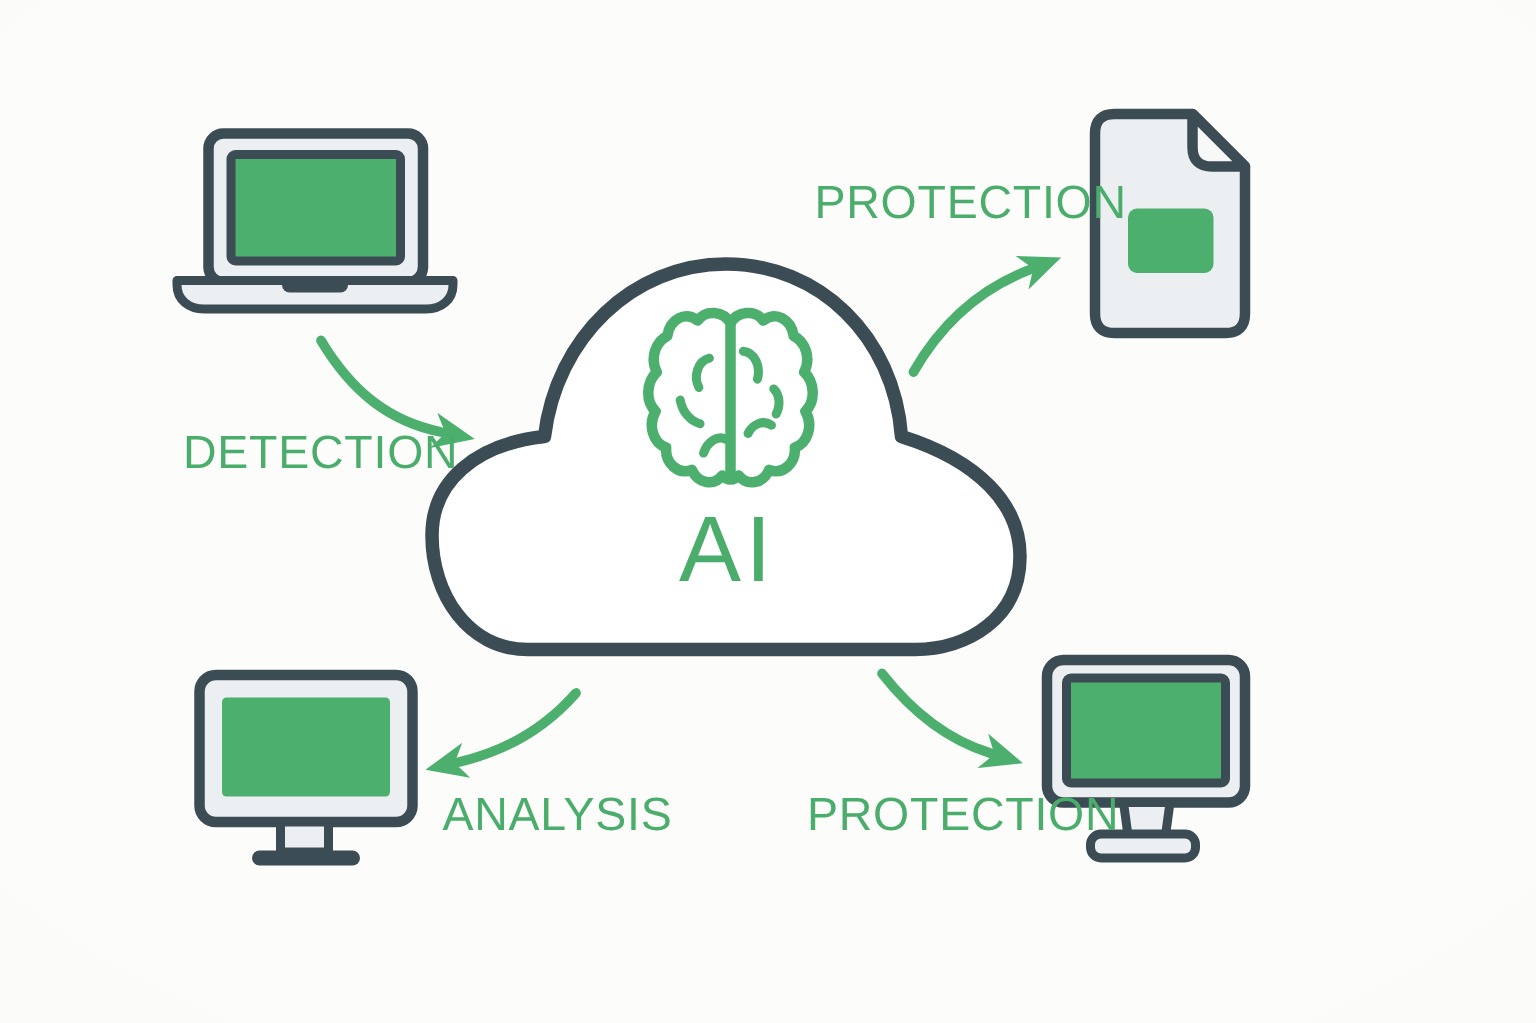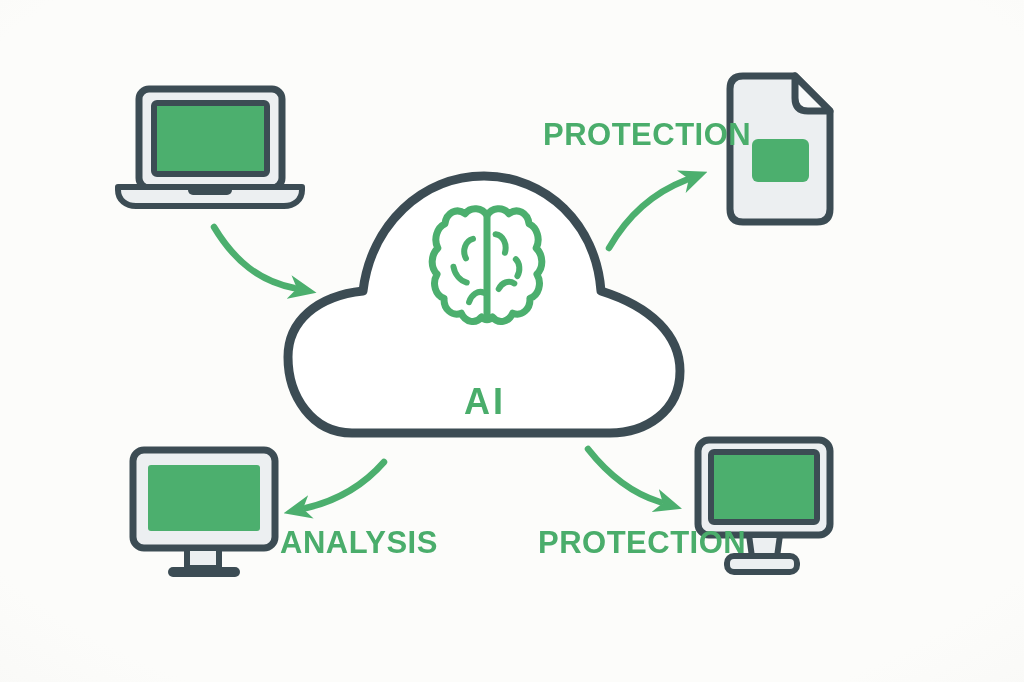--- a/index.html
+++ b/index.html
@@ -9,38 +9,38 @@
     background:#fff;
   }
   .stage{
     position:relative;width:1024px;height:682px;
     background:radial-gradient(115% 115% at 50% 45%, #fcfcfa 55%, #f0f0ee 100%);
   }
   .stage svg.diagram{position:absolute;inset:0;display:block;}
   .lbl{
     position:absolute;
     color:#4aad6b;
-    font-weight:bold;
+    font-weight:normal;
     letter-spacing:.5px;
     line-height:1;
     white-space:nowrap;
     user-select:none;
   }
   .lbl-node{font-size:31px;}
   .lbl-ai{
-    font-size:36px;letter-spacing:3px;
-    left:485px;top:336px;transform:translateX(-50%);margin-top:48px;
+    font-size:62px;letter-spacing:3px;
+    left:485px;top:336px;transform:translateX(-50%);
   }
   .lbl-ml{
     font-size:27px;letter-spacing:.5px;
     left:485px;top:391px;transform:translateX(-50%);
   }
   .lbl-detection{left:122px;top:286px;}
   .lbl-protection-top{left:543px;top:119px;}
-  .lbl-analysis{left:280px;top:527px;}
+  .lbl-analysis{left:295px;top:527px;}
   .lbl-protection-bottom{left:538px;top:527px;}
 </style>
 </head>
 <body>
 
 <div class="stage">
 
   <svg class="diagram" width="1024" height="682" viewBox="0 0 1024 682">
     <defs>
       <marker id="ah" markerUnits="userSpaceOnUse" markerWidth="28" markerHeight="24" refX="5" refY="12" orient="auto">
@@ -115,17 +115,18 @@
     <g stroke="#4CAF6E" stroke-width="6.5" fill="none" stroke-linecap="round">
       <path d="M 214 227 C 235 262 260 281 294 288" marker-end="url(#ah)"></path>
       <path d="M 609 248 C 629 213 655 192 686 180" marker-end="url(#ah)"></path>
       <path d="M 384 462 C 363 486 336 501 306 508" marker-end="url(#ah)"></path>
       <path d="M 588 449 C 610 477 634 494 660 502" marker-end="url(#ah)"></path>
     </g>
   </svg>
 
   <div class="lbl lbl-ai">AI</div>
 
+  <div class="lbl lbl-node lbl-detection">DETECTION</div>
   <div class="lbl lbl-node lbl-protection-top">PROTECTION</div>
   <div class="lbl lbl-node lbl-analysis">ANALYSIS</div>
   <div class="lbl lbl-node lbl-protection-bottom">PROTECTION</div>
 
 </div>
 
 </body></html>

